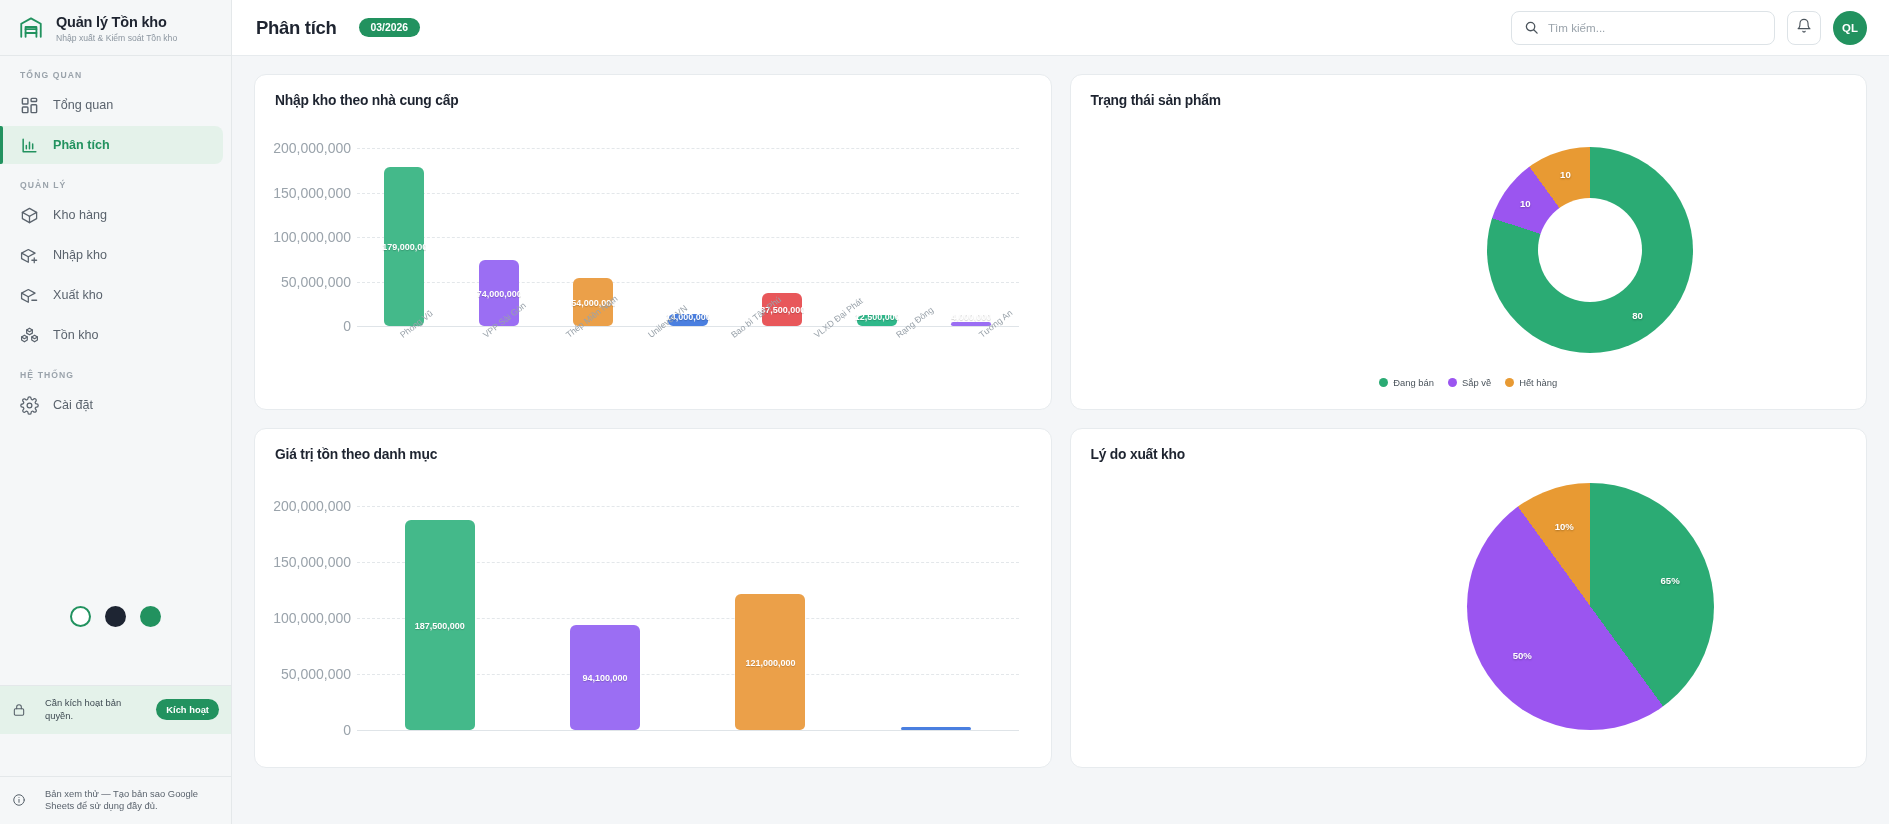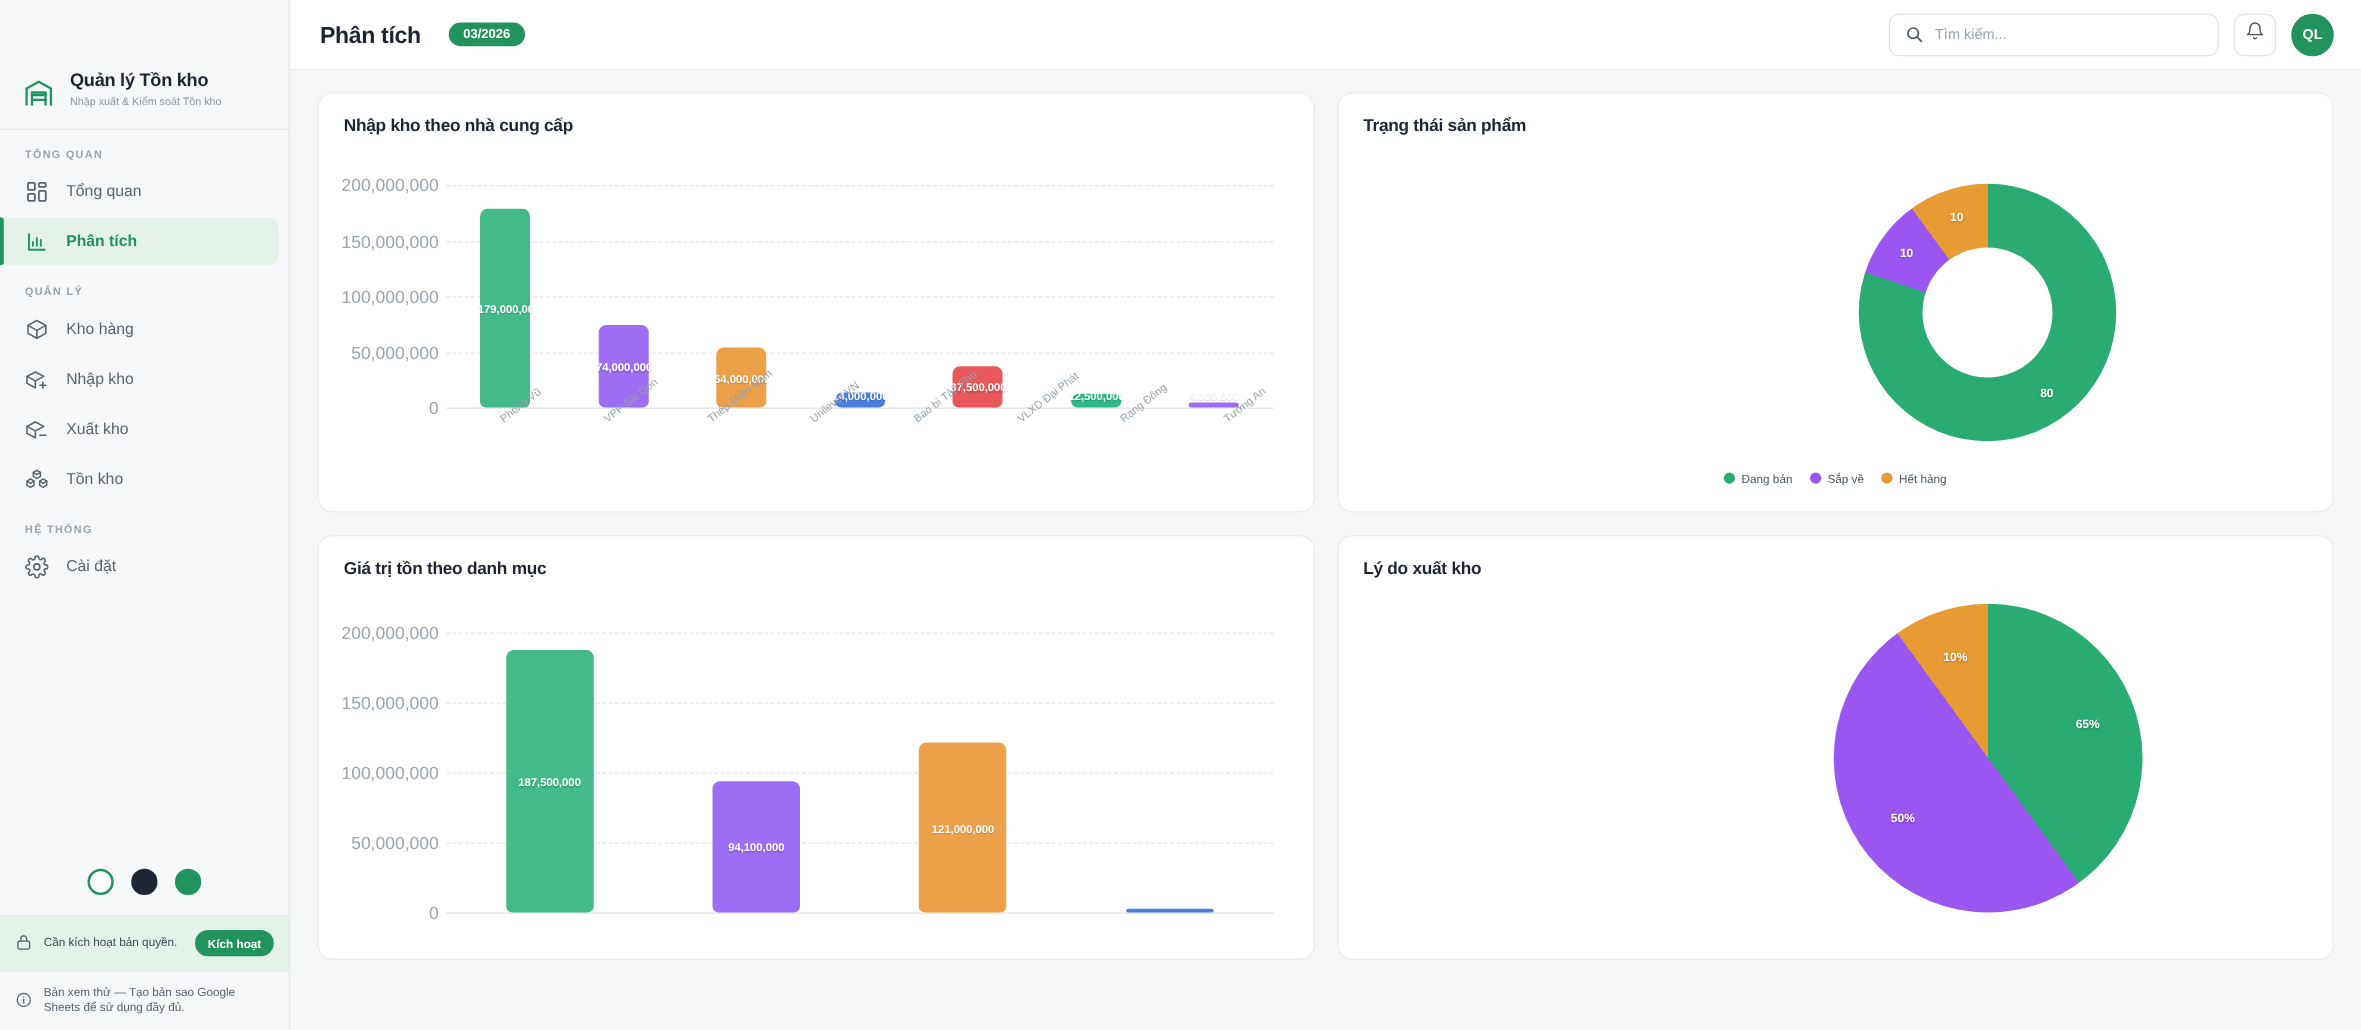--- a/index.html
+++ b/index.html
@@ -13,25 +13,24 @@
 
   
   .sidebar {
     width: 232px; flex: 0 0 232px; height: 824px;
     background: #f5f7f8;
     border-right: 1px solid #e4e8ea;
     display: flex; flex-direction: column;
     position: relative;
   }
   .brand {
-    display: flex; align-items: flex-end; gap: 12px;
+    display: flex; align-items: flex-start; gap: 12px;
     padding: 14px 14px 16px 18px;
     border-bottom: 1px solid #e4e8ea;
     height: 56px;
-    margin-top: 48px;
   }
   .brand-icon { width: 26px; height: 26px; flex: 0 0 26px; color: #22925f; }
   .brand-text { display: flex; flex-direction: column; justify-content: center; }
   .brand-title { font-size: 14.5px; font-weight: bold; color: #1e2430; line-height: 1.15; letter-spacing: -0.2px;}
   .brand-sub { font-size: 8.6px; color: #8c96a0; line-height: 1.3; margin-top: 2px; }
 
   .nav { padding-top: 14px; flex: 0 0 auto; }
   .nav-group-label {
     font-size: 8.6px; font-weight: bold; letter-spacing: 1.1px;
     color: #9aa3ab; padding: 0 0 6px 20px; text-transform: uppercase;
@@ -58,23 +57,24 @@
   .theme-dots {
     display: flex; justify-content: center; align-items: center; gap: 14px;
     padding: 12px 0 16px;
   }
   .dot { width: 21px; height: 21px; border-radius: 50%; cursor: pointer; }
   .dot.light { background: #ffffff; border: 2.5px solid #22925f; }
   .dot.dark  { background: #1e2533; }
   .dot.green { background: #22925f; }
 
   .notice {
-    display: flex; align-items: center; gap: 9px;
+    display: flex; align-items: center; gap: 19px;
     padding: 11px 12px; font-size: 9.4px; line-height: 1.35;
     border-top: 1px solid #e4e8ea;
+    margin-top: 42px;
   }
   .notice.license { background: #e4f2ea; color: #3e4a52; }
   .notice.trial { background: #f5f7f8; color: #5a636d; }
   .notice .nico { width: 14px; height: 14px; flex: 0 0 14px; color: #566069; }
   .notice-text { flex: 1 1 auto; }
   .btn-activate {
     background: #22925f; color: #fff; border: none;
     font-size: 9.4px; font-weight: bold; border-radius: 11px;
     padding: 5px 10px; cursor: pointer; white-space: nowrap;
     font-family: inherit;

